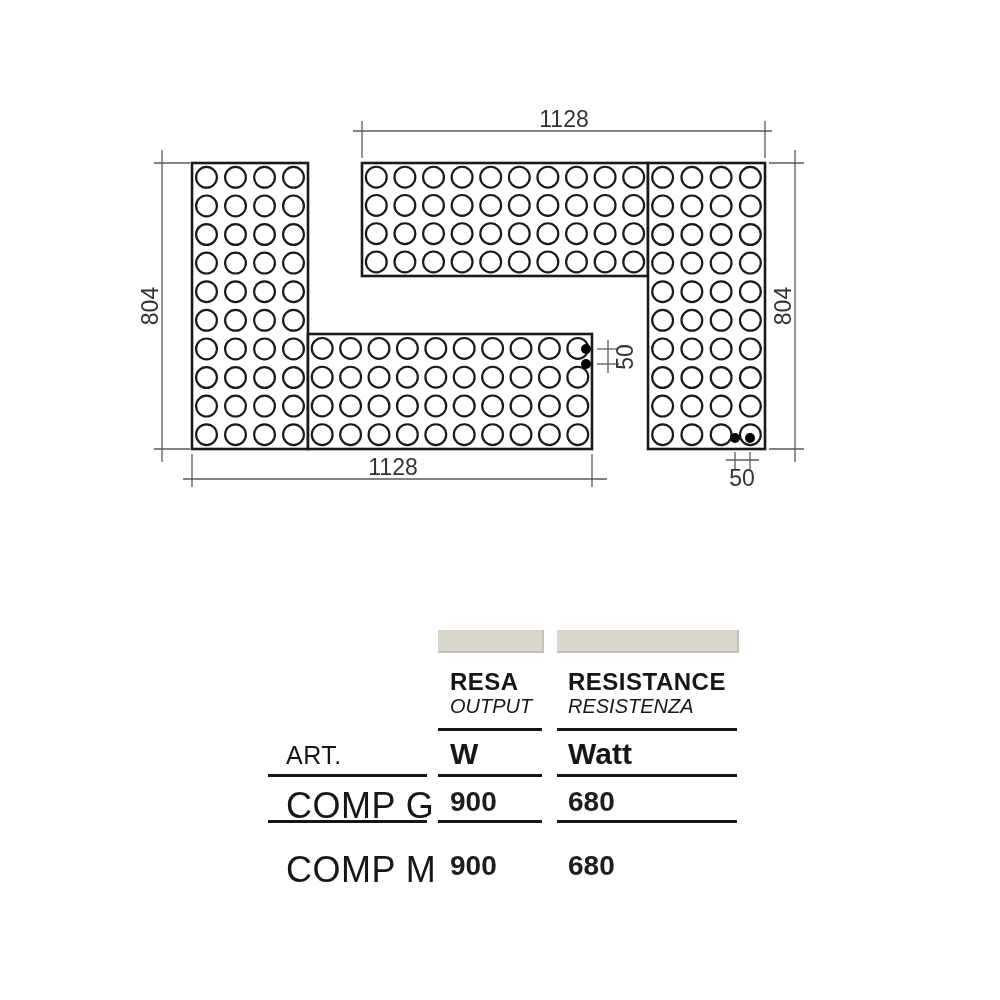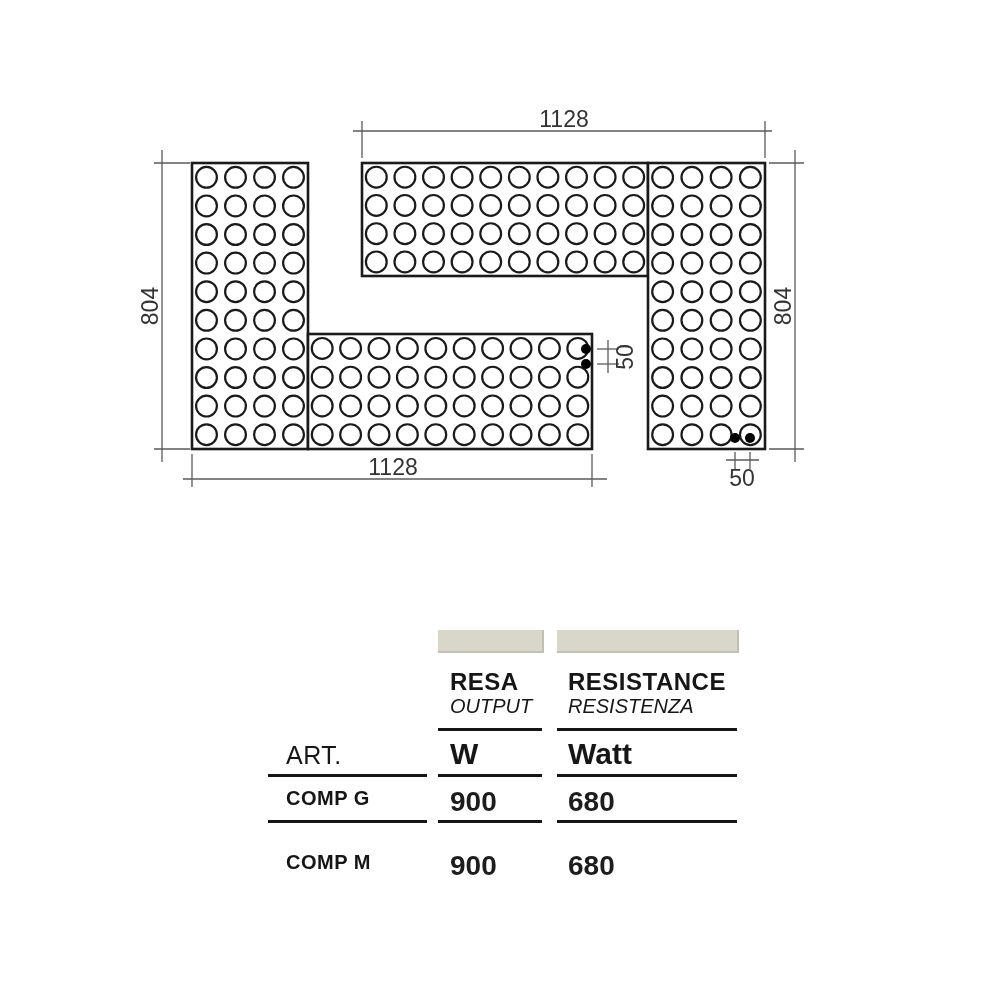--- a/index.html
+++ b/index.html
@@ -25,21 +25,21 @@
   .r-c3{left:557px;top:820px;width:180px;}
   .col2{left:450px;}
   .col3{left:568px;}
   .col1{left:286px;}
   .t-title{top:670px;font-size:24px;font-weight:bold;letter-spacing:.5px;}
   .t-sub{top:696px;font-size:20px;font-style:italic;}
   .t-art{top:743px;font-size:25px;font-weight:normal;letter-spacing:.5px;}
   .t-unit{top:739px;font-size:30px;font-weight:bold;}
   .t-row1{top:788px;}
   .t-row2{top:852px;}
-  .t-name{font-size:20px;font-weight:bold;letter-spacing:.5px;}
+  .t-name{font-size:36px;font-weight:normal;letter-spacing:.5px;}
   .t-val{font-size:28px;font-weight:bold;color:#1d1d1d;}
 </style>
 </head>
 <body>
 
 <div class="stage">
 
   <svg width="1000" height="560" viewBox="0 0 1000 560">
       <rect x="192" y="163" width="116" height="286" fill="#ffffff" stroke="#1a1a1a" stroke-width="2.6"></rect>
       <circle cx="206.5" cy="177.3" r="10.4" fill="none" stroke="#1a1a1a" stroke-width="2.2"></circle>

